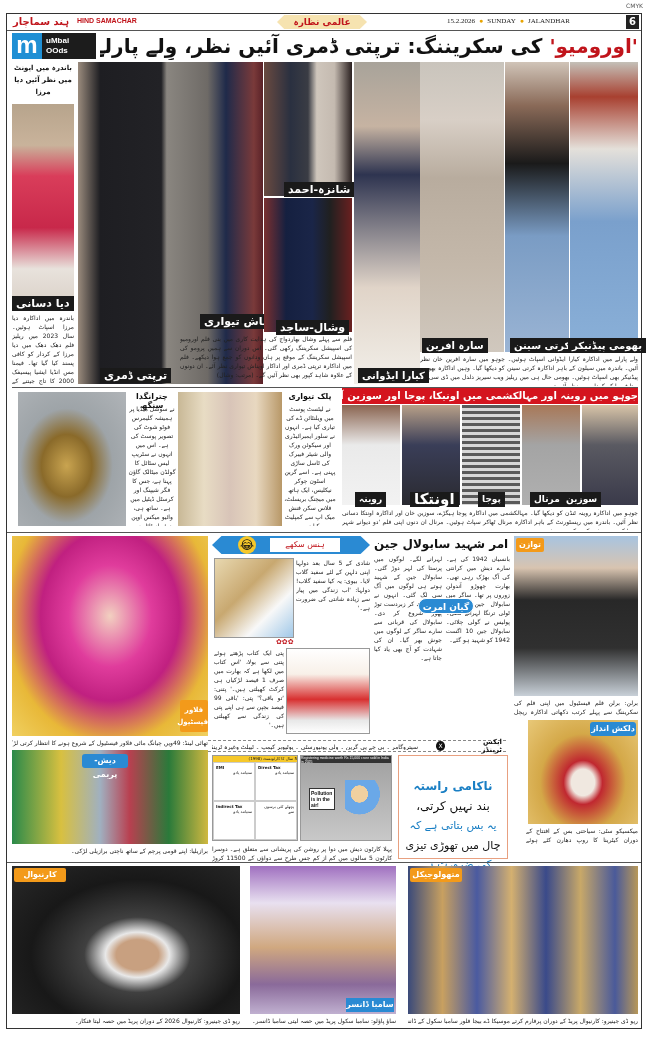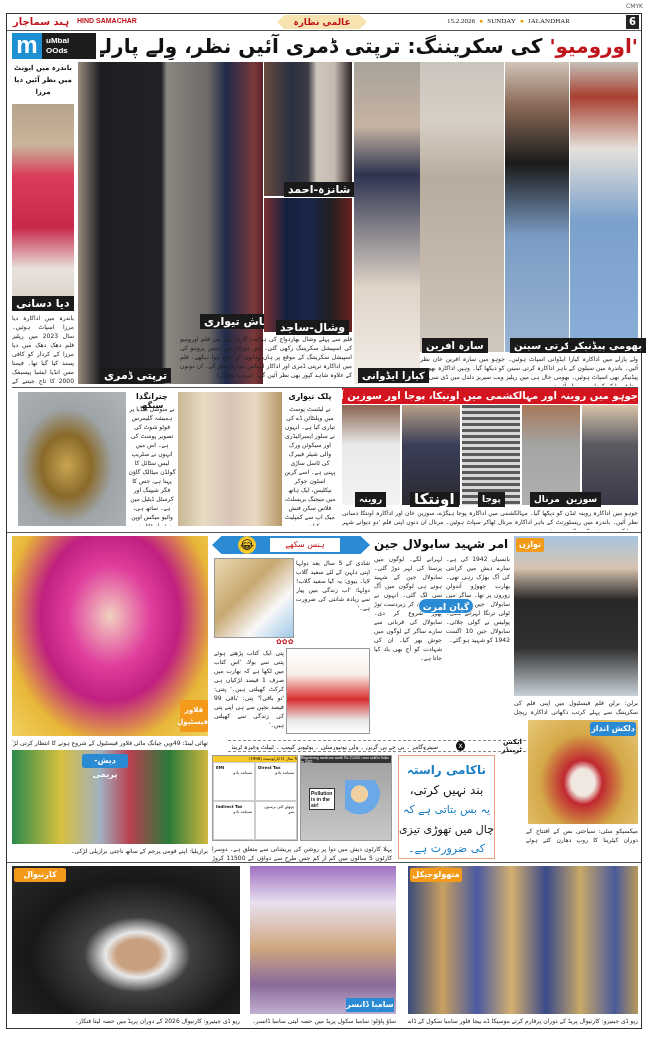--- a/index.html
+++ b/index.html
@@ -124,21 +124,21 @@
 
 <div class="abs" style="left:374px;top:536px;width:136px;height:16px;font-size:12px;font-weight:bold;direction:rtl;text-align:left;line-height:16px;white-space:nowrap">امر شہید سابولال جین</div>
 <div class="ur-text" style="left:446px;top:554px;width:64px;height:180px">بانسیاں 1942 کی ہے۔ سارے دیش میں کرانتی کی آگ بھڑک رہی تھی۔ بھارت چھوڑو آندولن زوروں پر تھا۔ ساگر میں سابولال جین کی ایک ٹولی ترنگا لہرانے نکلی۔ پولیس نے گولی چلائی۔ سابولال جین 10 اگست 1942 کو شہید ہو گئے۔</div>
 <div class="ur-text" style="left:374px;top:554px;width:68px;height:180px">لہرانے لگے۔ لوگوں میں پرستا کی لہر دوڑ گئی۔ سابولال جین کے شہید ہوتے ہی لوگوں میں آگ سی لگ گئی۔ انہوں نے کفن باندھ کر زبردست توڑ پھوڑ شروع کر دی۔ سابولال کی قربانی سے سارے ساگر کے لوگوں میں جوش بھر گیا۔ ان کی شہادت کو آج بھی یاد کیا جاتا ہے۔</div>
 <div class="blue-tag" style="left:418px;top:598px;width:56px;height:16px;line-height:16px;border-radius:8px;border:1px solid #fff">گیان امرت</div>
 
 <div class="photo" style="left:514px;top:536px;width:124px;height:160px;background:linear-gradient(180deg,#a8c4e0 0%,#d8c4b0 20%,#282828 40%,#303030 70%,#c8d0d8 100%)"></div>
 <div class="orange-tag" style="left:516px;top:538px;width:28px;height:14px;line-height:14px;font-size:8px">توازن</div>
 <div class="ur-text" style="left:514px;top:698px;width:124px;height:18px">برلن: برلن فلم فیسٹیول میں اپنی فلم کی سکریننگ سے پہلے کرتب دکھاتی اداکارہ ریچل سین۔</div>
 
-<div class="abs" style="left:228px;top:740px;width:298px;height:12px;border-top:1px dashed #888;border-bottom:1px dashed #888;display:flex;direction:rtl;align-items:center;font-size:6px;gap:18px;padding:0 4px">
+<div class="abs" style="left:208px;top:740px;width:298px;height:12px;border-top:1px dashed #888;border-bottom:1px dashed #888;display:flex;direction:rtl;align-items:center;font-size:6px;gap:18px;padding:0 4px">
   <span style="font-weight:bold;font-size:7px">ایکس ٹرینڈز</span>
   <span style="background:#111;color:#fff;border-radius:50%;width:10px;height:10px;text-align:center;line-height:10px;font-size:6px">X</span>
   <span style="white-space:nowrap;overflow:hidden">سیتروگامر ۔ بی جے پی گرین ۔ وِلی یونیورسٹی ۔ یوٹیوبر کیمپ ۔ ٹیبلٹ وغیرہ ٹرینڈ رہے۔</span>
 </div>
 
 <div class="abs" style="left:212px;top:755px;width:86px;height:86px;border:1px solid #999;background:#fff">
   <div style="background:#f6c82a;font-size:4px;height:6px;overflow:hidden;direction:rtl">5 سال کا کارٹونسٹ (1998)</div>
   <div style="display:grid;grid-template-columns:1fr 1fr;grid-template-rows:1fr 1fr;height:78px">
     <div style="border:1px solid #ccc;font-size:4px;padding:2px">
         <div style="font-weight:bold">EMI</div>
@@ -158,21 +158,21 @@
   </div>
 </div>
 
 <div class="abs" style="left:300px;top:755px;width:92px;height:86px;border:1px solid #999;background:linear-gradient(180deg,#a0a0a0 0%,#c8c8c8 100%)">
   <div style="background:#333;color:#fff;font-size:3.5px;height:7px;overflow:hidden;font-family:'Liberation Sans',sans-serif">Registering medicine worth Rs 15,000 crore sold in India in 2025</div>
   <div style="position:absolute;left:8px;top:32px;width:26px;background:#fff;border:1px solid #333;font-size:5px;font-weight:bold;padding:1px;font-family:'Liberation Sans',sans-serif">Pollution is in the air!</div>
   <div style="position:absolute;left:44px;top:24px;width:36px;height:40px;background:radial-gradient(circle at 40% 35%,#f0d0a0 0 25%,#6aa8e8 26% 60%,transparent 61%)"></div>
 </div>
 <div class="ur-text" style="left:212px;top:844px;width:180px;height:18px">پہلا کارٹون دیش میں دوا پر روشن کی پریشانی سے متعلق ہے۔ دوسرا کارٹون 5 سالوں میں کم از کم جس طرح سے دواؤں کے 11500 کروڑ روپے وصولے گئے ہیں۔</div>
 
-<div class="abs" style="left:398px;top:755px;width:97px;height:104px;border:1px solid #e8a080;background:#fff;direction:rtl;text-align:center;padding-top:4px">
+<div class="abs" style="left:398px;top:755px;width:110px;height:104px;border:1px solid #e8a080;background:#fff;direction:rtl;text-align:center;padding-top:20px">
   <div style="color:#1a7fc4;font-size:12px;font-weight:bold;line-height:20px">ناکامی راستہ</div>
   <div style="color:#111;font-size:12px;line-height:20px">بند نہیں کرتی،</div>
   <div style="color:#1a7fc4;font-size:11px;line-height:20px">یہ بس بتاتی ہے کہ</div>
   <div style="color:#111;font-size:11px;line-height:20px">چال میں تھوڑی تیزی</div>
   <div style="color:#1a7fc4;font-size:11px;line-height:18px">کی ضرورت ہے۔</div>
 </div>
 
 <div class="photo" style="left:528px;top:720px;width:110px;height:104px;background:radial-gradient(ellipse at 50% 60%,#f0e8e0 0 15%,#c02830 25%,#d4a848 55%,#e8c878 100%)"></div>
 <div class="blue-tag" style="left:590px;top:722px;width:46px;height:14px;line-height:14px;font-size:8px">دلکش انداز</div>
 <div class="ur-text" style="left:526px;top:826px;width:112px;height:20px">میکسیکو سٹی: سیاحتی بس کے افتتاح کے دوران کیٹرینا کا روپ دھارن کئے ہوئے کمہار۔</div>

